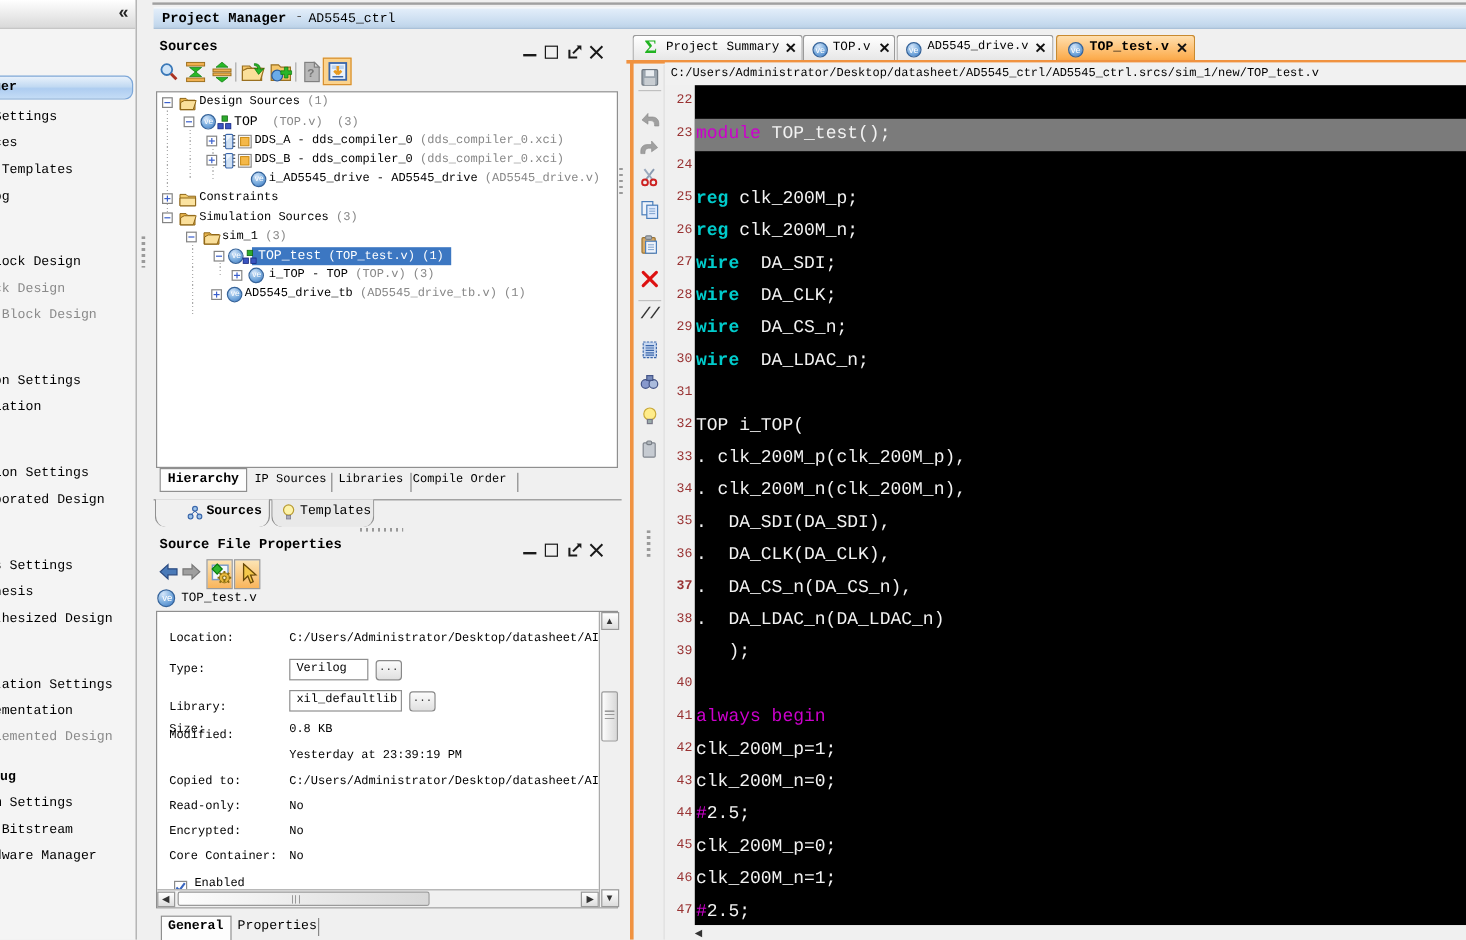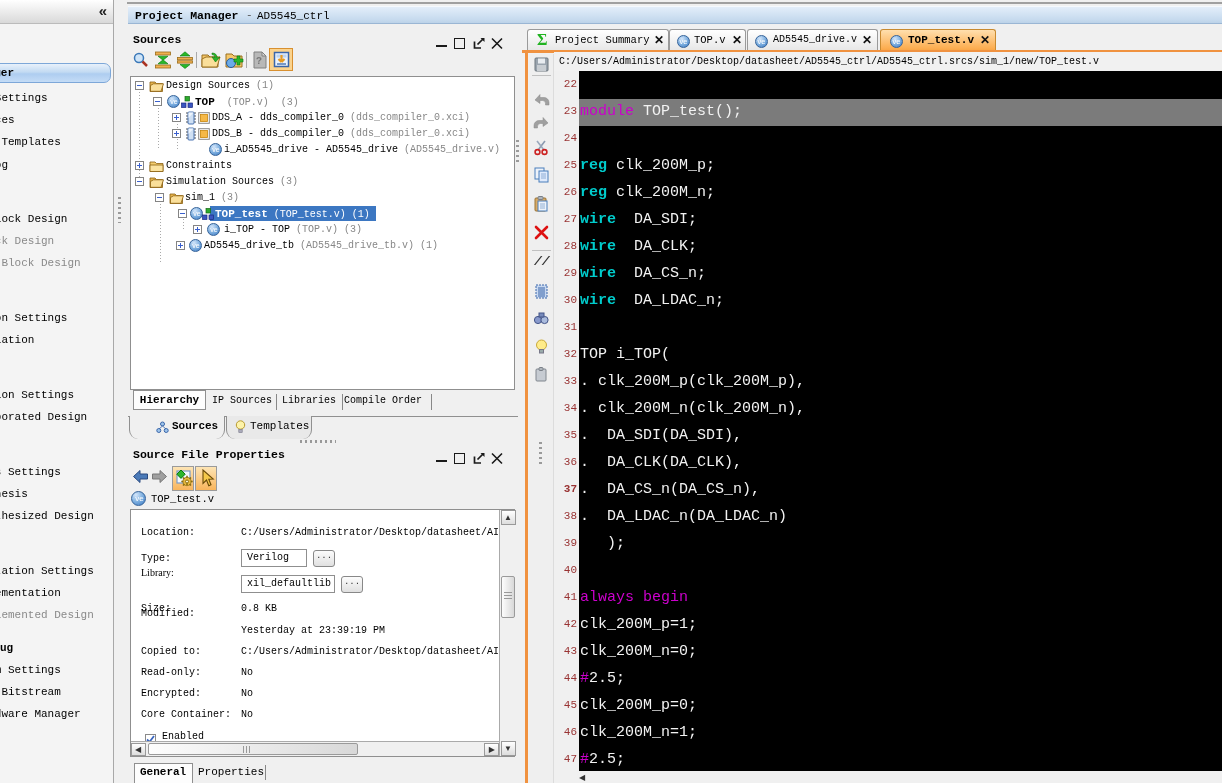--- a/index.html
+++ b/index.html
@@ -40,21 +40,21 @@
 
 .pnl-hdr-title { font-weight:bold; font-size:11.5px; color:#000; }
 .wb { position:absolute; left:0; width:392px; height:14px; }
 .wb i { position:absolute; font-style:normal; }
 .wb b { position:absolute; width:11px; height:11px; border:1.7px solid #1a1a1a; background:transparent; }
 
 
 #treebox { position:absolute; left:3px; top:76px; width:385px; height:314px;
   background:#fff; border:1px solid #8f8f8f; }
 .trow { position:absolute; left:0; height:16px; font-size:10px; white-space:pre; }
-.trow .b { font-weight:bold; }
+.trow .b { font-weight:normal; }
 .trow .g { color:#878787; }
 .ebox { position:absolute; width:9px; height:9px; background:#fff; border:1px solid #848484; }
 .ebox:before { content:""; position:absolute; left:1px; top:3px; width:5px; height:1px; background:#3a5fcd; }
 .ebox.plus:after { content:""; position:absolute; left:3px; top:1px; width:1px; height:5px; background:#3a5fcd; }
 
 
 .htabs { position:absolute; top:394px; left:1px; font-size:11px; }
 #hiertab { position:absolute; left:4px; top:-3px; width:73px; height:20px; background:#fdfdfd;
   border:1px solid #8f8f8f; text-align:center; font-weight:bold; padding-top:3px;}
 .htxt { position:absolute; top:1px; color:#000; white-space:pre; font-size:10px; }
@@ -398,21 +398,21 @@
         <div style="position:absolute;left:20px;top:2px;font-size:10.5px;">TOP_test.v</div>
       </div>
   <div id="sfp-box">
  <div class="prow" style="top:17px;">Location:</div>
         <div class="pval" style="top:17px;">C:/Users/Administrator/Desktop/datasheet/AI</div>
  <div class="prow" style="top:43px;">Type:</div>
  <div class="inpbox" style="left:110px;top:39px;width:66px;height:18px;">
           <span style="position:absolute;left:5px;top:2px;">Verilog</span>
         </div>
  <div class="dotbtn" style="left:182px;top:40px;">...</div>
- <div class="prow" style="top:57px;font-family:Liberation Serif, serif;">Library:</div>
+ <div class="prow" style="top:75px;">Library:</div>
  <div class="inpbox" style="left:110px;top:65px;width:94px;height:18px;">
           <span style="position:absolute;left:5px;top:2px;">xil_defaultlib</span>
         </div>
  <div class="dotbtn" style="left:210px;top:66px;">...</div>
  <div class="prow" style="top:93px;">Size:</div>
         <div class="pval" style="top:93px;">0.8 KB</div>
  <div class="prow" style="top:98px;">Modified:</div>
         <div class="pval" style="top:115px;">Yesterday at 23:39:19 PM</div>
  <div class="prow" style="top:136px;">Copied to:</div>
         <div class="pval" style="top:136px;">C:/Users/Administrator/Desktop/datasheet/AI</div>

